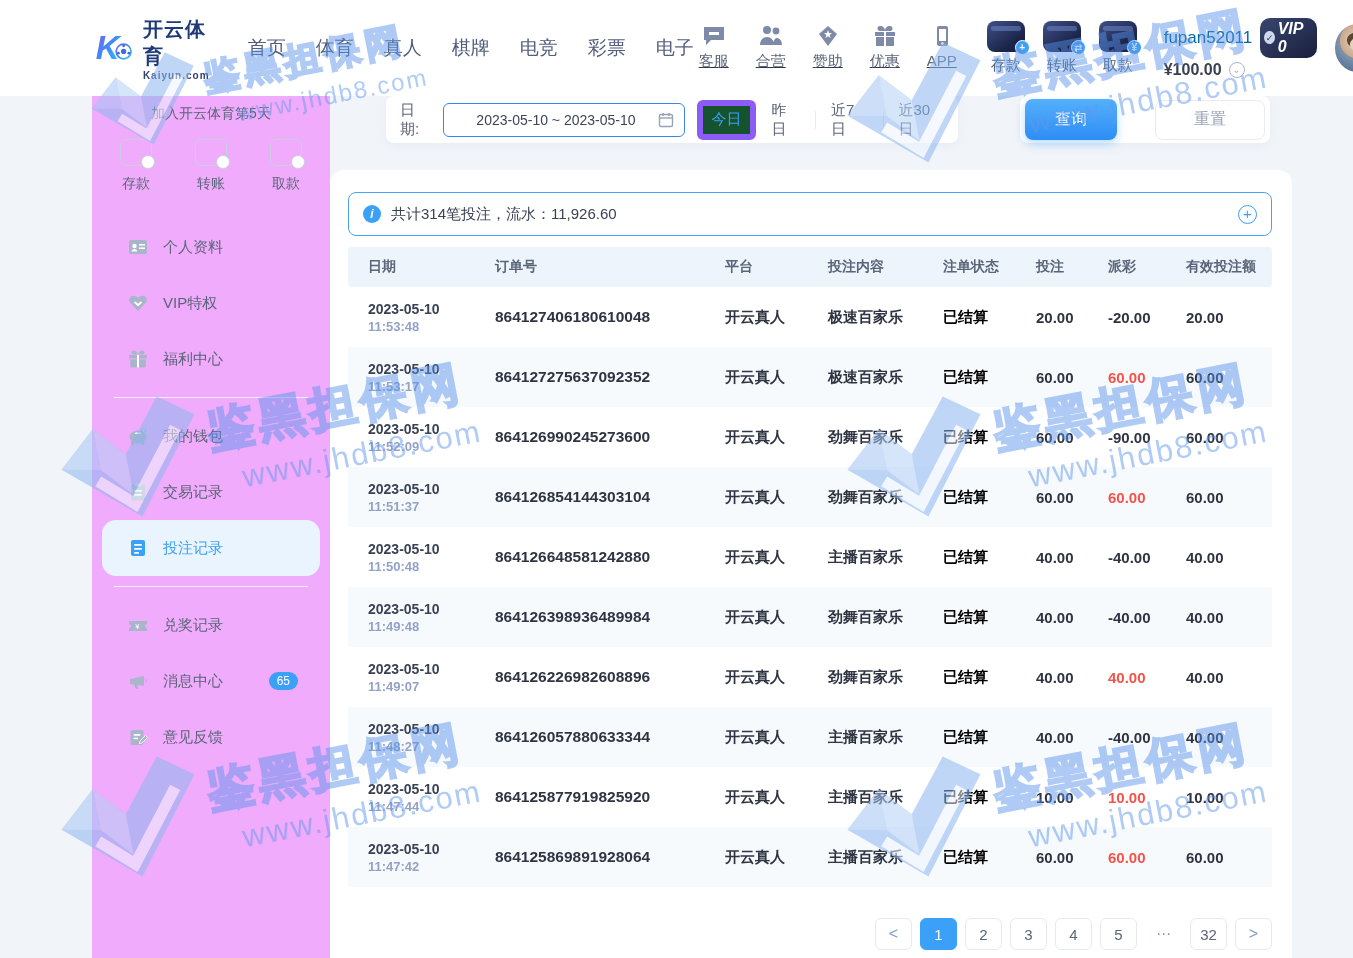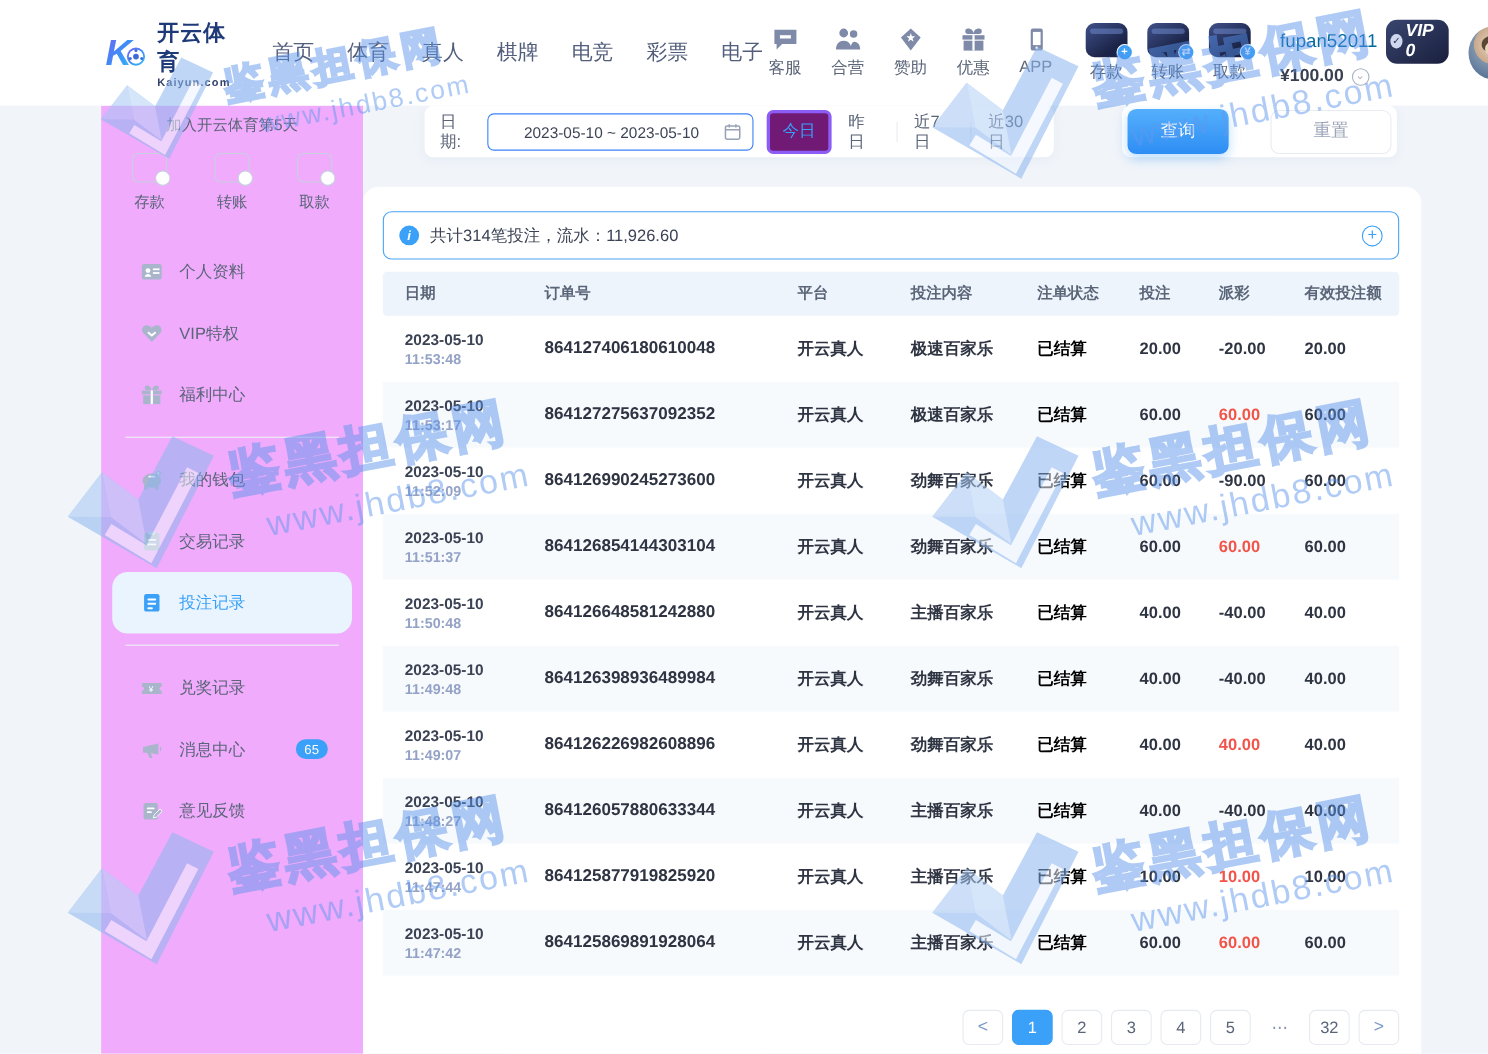--- a/index.html
+++ b/index.html
@@ -10,21 +10,21 @@
   
   .header { position:absolute; left:0; top:0; width:1353px; height:96px; background:#fff; display:flex; align-items:center; z-index:40; }
   .logo { display:flex; align-items:center; margin-left:95px; gap:8px; }
   .logo-mark { width:46px; height:46px; }
   .brand-cn { font-size:20px; font-weight:800; color:#1e3a78; letter-spacing:1px; }
   .brand-en { font-size:10px; font-weight:700; color:#33416b; letter-spacing:1px; }
   .main-nav { display:flex; gap:30px; margin-left:32px; }
   .nav-item { font-size:19px; color:#525e7b; cursor:pointer; white-space:nowrap; }
   .hdr-right { display:flex; align-items:center; margin-left:auto; }
   .quick-links { display:flex; gap:17px; }
-  .ql-item { display:flex; flex-direction:column; align-items:center; gap:5px; cursor:pointer; width:40px; }
+  .ql-item { display:flex; flex-direction:column; align-items:center; gap:5px; cursor:pointer; width:40px;text-decoration:underline; }
   .ql-item svg { width:24px; height:22px; }
   .ql-label { font-size:15px; color:#5a6578; white-space:nowrap; }
   .wallet-actions { display:flex; gap:8px; margin-left:20px; }
   .wa-item { display:flex; flex-direction:column; align-items:center; gap:4px; cursor:pointer; width:48px; }
   .wa-icon { position:relative; width:38px; height:31px; border-radius:8px; background:linear-gradient(145deg,#40508a 0%,#1b2448 70%); }
   .wa-icon::before { content:""; position:absolute; left:4px; top:5px; width:30px; height:5px; border-radius:3px; background:rgba(122,150,220,.45); }
   .wa-badge { position:absolute; right:-5px; bottom:-3px; width:15px; height:15px; border-radius:50%; background:#3fa0f6; color:#fff; font-size:10px; font-weight:700; display:flex; align-items:center; justify-content:center; border:1.5px solid #fff; }
   .wa-label { font-size:15px; color:#5a6578; white-space:nowrap; }
   .user-block { margin-left:22px; display:flex; flex-direction:column; gap:3px; }
   .user-row1 { display:flex; align-items:center; gap:8px; }
@@ -57,21 +57,21 @@
   .mi-badge { margin-left:auto; margin-right:22px; background:#3aa0f8; color:#fff; font-size:12px; border-radius:10px; padding:2px 8px; }
 
   
   .content { position:absolute; left:330px; top:96px; width:1023px; height:862px; }
   .card { background:#fff; border-radius:8px; box-shadow:0 2px 10px rgba(110,130,170,.08); }
   .filter-left { position:absolute; left:8px; top:0; width:572px; height:47px; display:flex; align-items:center; padding-left:14px;margin-left:48px; }
   .date-label { font-size:15px; color:#5a6578; margin-right:10px; }
   .date-input { width:248px; height:34px; border:1px solid #3b82f6; border-radius:6px; display:flex; align-items:center; padding:0 10px; cursor:pointer; }
   .date-text { font-size:14px; color:#3c4456; flex:1; text-align:center; }
   .seg-group { display:flex; align-items:center; margin-left:12px; }
-  .seg-active { width:62px; height:40px; border:3px solid #8b5cf6; border-radius:6px; color:#3aa0f8; font-size:15px; display:flex; align-items:center; justify-content:center; cursor:pointer; background:#701a75; }
+  .seg-active { width:62px; height:40px; border:6px solid #8b5cf6; border-radius:6px; color:#3aa0f8; font-size:15px; display:flex; align-items:center; justify-content:center; cursor:pointer; background:#14532d; }
   .seg-btn { padding:0 15px; height:40px; display:flex; align-items:center; font-size:15px; color:#5a6578; cursor:pointer; }
   .seg-sep { width:1px; height:18px; background:#e8ecf2; }
   .filter-right { position:absolute; left:690px; top:0; width:250px; height:47px; display:flex; align-items:center; justify-content:space-between; padding:0 5px; }
   .btn-query { width:92px; height:41px; border:none; border-radius:8px; background:linear-gradient(180deg,#54b0fc,#2e8df4); color:#fff; font-size:16px; cursor:pointer; box-shadow:0 4px 10px rgba(58,160,248,.35); }
   .btn-reset { width:110px; height:40px; border:1px solid #e8ecf2; border-radius:8px; background:#fff; color:#9aa3b6; font-size:16px; cursor:pointer; }
 
   .main-card { position:absolute; left:0; top:74px; width:962px; height:788px; background:#fff; border-radius:14px 14px 0 0; padding:0 20px 0 18px; }
   .summary-bar { margin-top:22px; height:44px; border:1px solid #4aa3f6; border-radius:8px; display:flex; align-items:center; padding:0 14px; }
   .info-icon { width:18px; height:18px; border-radius:50%; background:#3aa0f8; color:#fff; font-size:12px; font-weight:700; font-style:italic; display:flex; align-items:center; justify-content:center; margin-right:10px; flex:none; }
   .summary-text { font-size:15px; color:#3a4254; }

